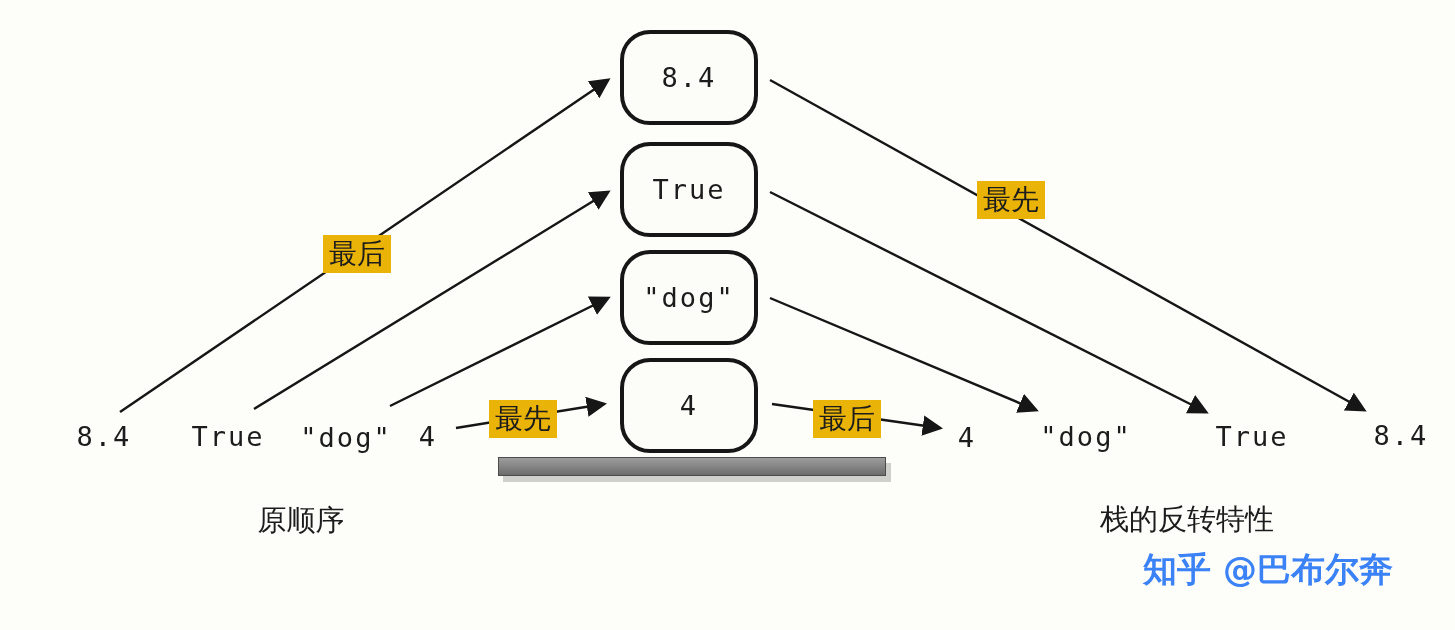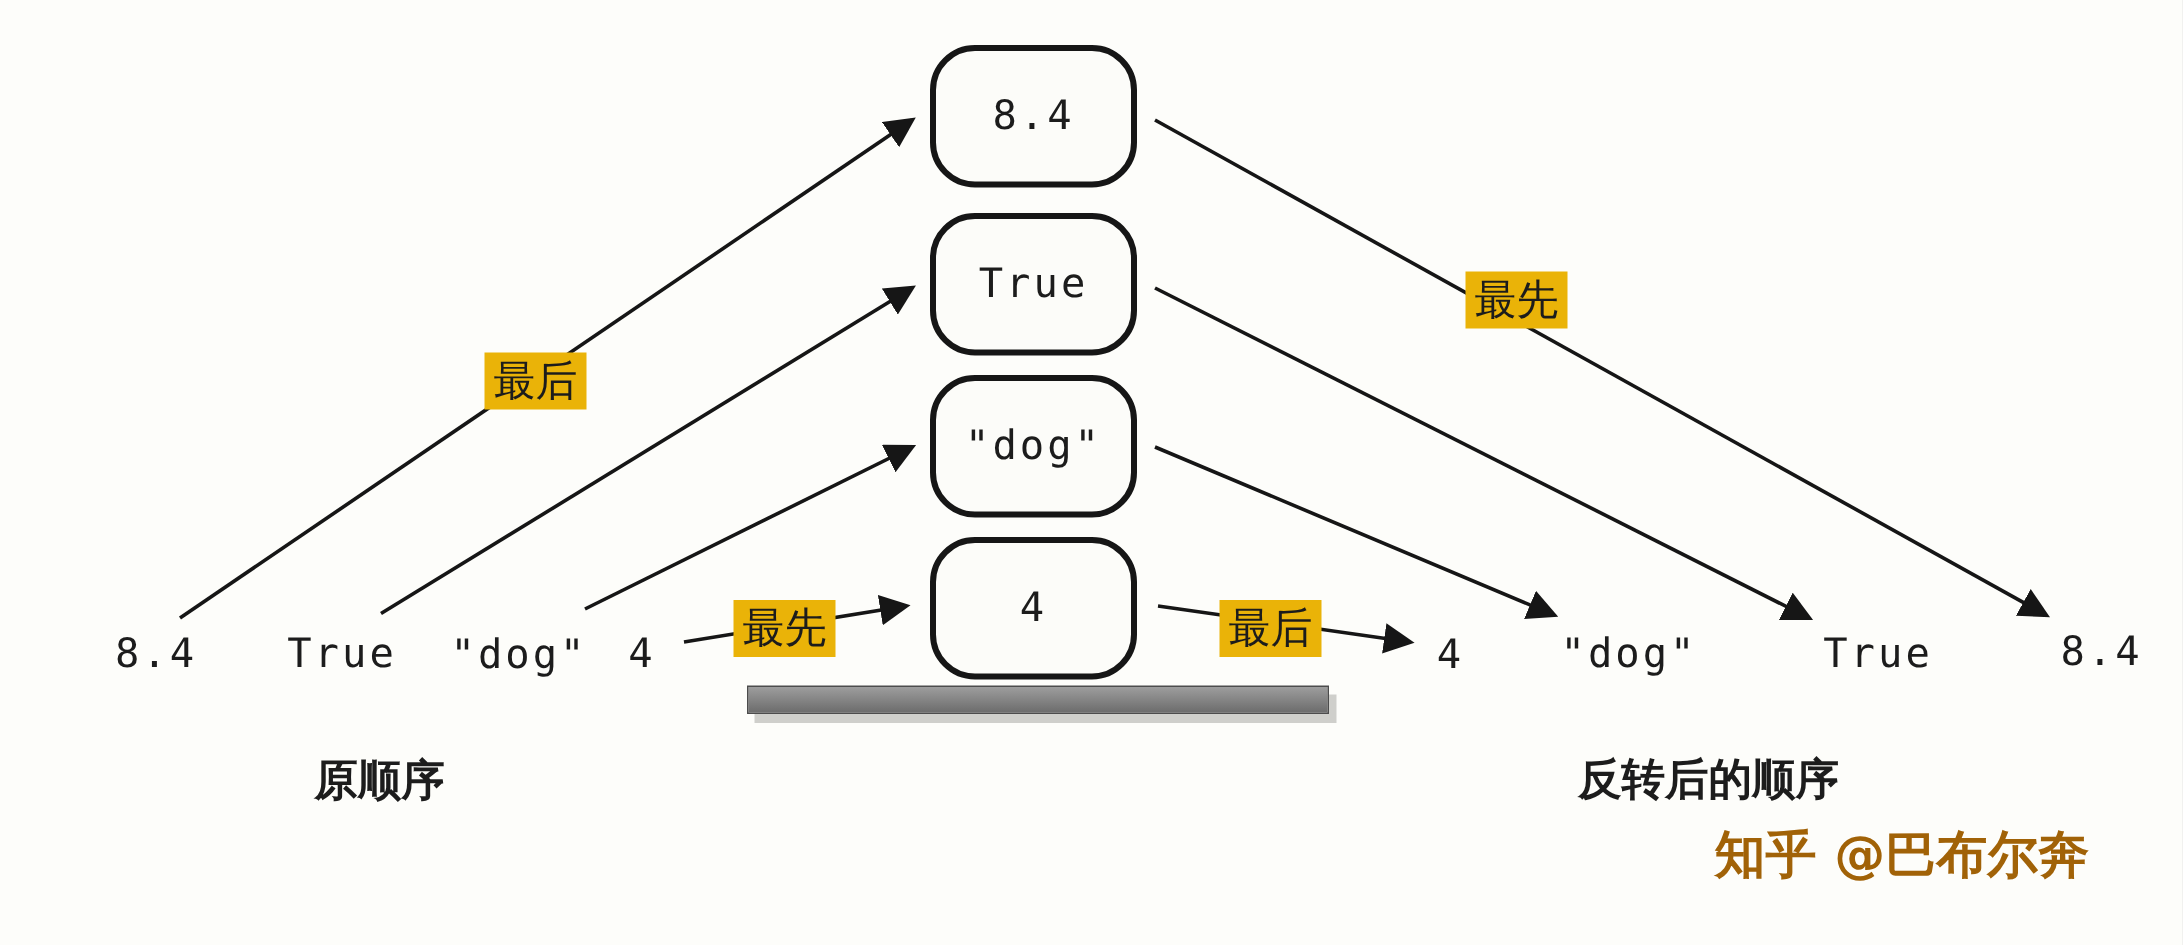--- a/index.html
+++ b/index.html
@@ -49,36 +49,37 @@
     transform:translate(-50%,-50%);
     font-size:28px;
     background:#eab308;
     padding:0 6px;
     white-space:nowrap;
   }
   .order-label{
     position:absolute;
     transform:translate(-50%,-50%);
     font-size:29px;
-    font-weight:700;
+    font-weight:400;
     white-space:nowrap;
+    margin-left:48px;
   }
   .caption{
     position:absolute;
     transform:translate(-50%,-50%);
     font-size:31px;
     letter-spacing:2px;
     white-space:nowrap;
   }
   .watermark{
     position:absolute;
     transform:translate(-50%,-50%);
     font-size:34px;
     font-weight:700;
-    color:#a16207;
+    color:#3b82f6;
     white-space:nowrap;
   }
   svg.arrows{position:absolute;left:0;top:0;pointer-events:none;}
 </style>
 </head>
 <body>
 
 <div class="page">
 
   <svg class="arrows" width="1455" height="630" viewBox="0 0 1455 630">
@@ -123,17 +124,17 @@
   <div class="seq" style="left:1086px;top:436px">"dog"</div>
   <div class="seq" style="left:1252px;top:436px">True</div>
   <div class="seq" style="left:1401px;top:435px">8.4</div>
 
   <div class="cjk" style="left:357px;top:254px">最后</div>
   <div class="cjk" style="left:523px;top:419px">最先</div>
   <div class="cjk" style="left:1011px;top:200px">最先</div>
   <div class="cjk" style="left:847px;top:419px">最后</div>
 
   <div class="order-label" style="left:253px;top:521px">原顺序</div>
-  <div class="order-label" style="left:1139px;top:520px">反转后的顺序</div>
+  <div class="order-label" style="left:1139px;top:520px">栈的反转特性</div>
 
   <div class="watermark" style="left:1268px;top:570px">知乎 @巴布尔奔</div>
 
 </div>
 
 </body></html>

